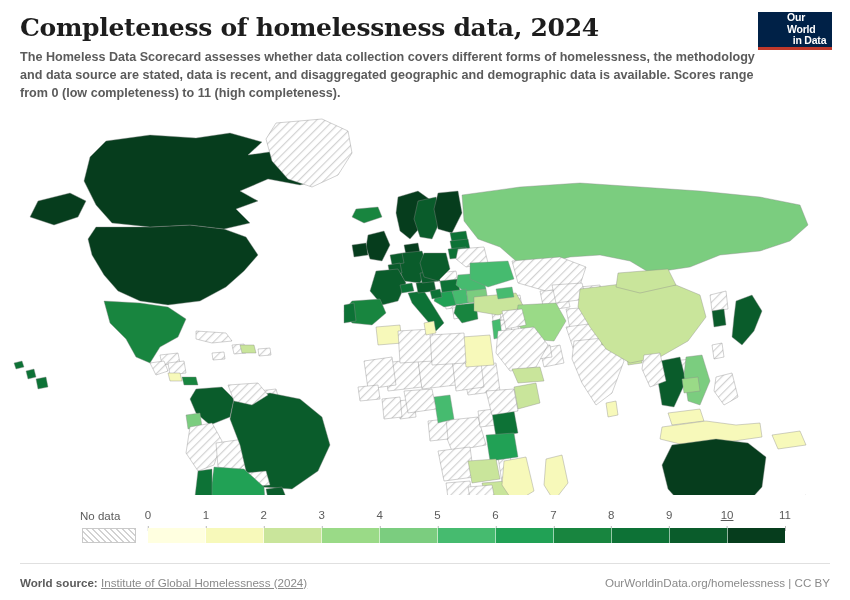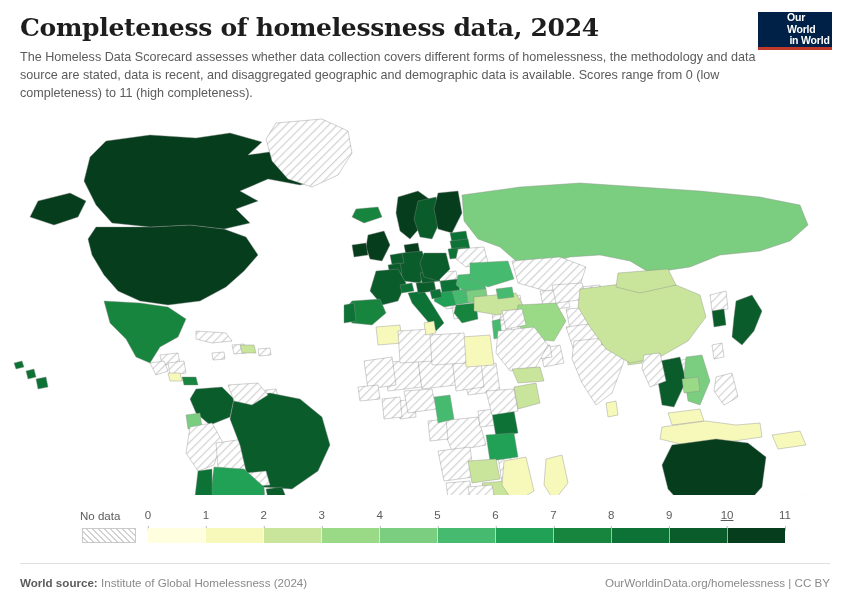--- a/index.html
+++ b/index.html
@@ -12,21 +12,21 @@
 
   
   .header{padding:14px 20px 0 20px;position:relative;}
   .title{
     font-family:"DejaVu Serif", serif;
     font-size:25px;font-weight:700;letter-spacing:-0.3px;
     color:#1d1d1d;line-height:1.12;margin:0;
   }
   .subtitle{
     font-size:12.6px;line-height:1.42;color:#5b5b5b;
-    margin:7px 0 0 0;max-width:742px;font-weight:400;
+    margin:7px 0 0 0;max-width:742px;font-weight:700;
   }
   .owid-logo{
     position:absolute;right:18px;top:12px;
     width:74px;height:38px;background:#002147;
     border-bottom:3px solid #c0392b;
     display:flex;flex-direction:column;align-items:center;justify-content:center;
     box-sizing:border-box;
     padding-left:29px;
   }
   .owid-logo span{
@@ -64,33 +64,33 @@
   }
 
   
   .footer{
     position:absolute;left:0;right:0;bottom:0;height:36px;
     border-top:1px solid #e0e0e0;margin:0 20px;width:auto;
     display:flex;align-items:center;justify-content:space-between;
     font-size:11.6px;color:#8a8a8a;
   }
   .footer b{color:#5b5b5b;font-weight:700;}
-  .src-val{color:#8a8a8a;}
+  .src-val{color:#8a8a8a;text-decoration:underline;}
 </style>
 </head>
 <body>
 
 <div class="page">
 
   <div class="header">
     <h1 class="title">Completeness of homelessness data, 2024</h1>
     <p class="subtitle">The Homeless Data Scorecard assesses whether data collection covers different forms of homelessness, the methodology and data source are stated, data is recent, and disaggregated geographic and demographic data is available. Scores range from 0 (low completeness) to 11 (high completeness).</p>
     <div class="owid-logo">
       <span>Our World</span>
-      <span>in World</span>
+      <span>in Data</span>
     </div>
   </div>
 
   <div class="map-wrap">
     <svg class="map-svg" viewBox="0 0 850 390" preserveAspectRatio="xMidYMid meet">
       <defs>
         <pattern id="hatch" width="6" height="6" patternUnits="userSpaceOnUse" patternTransform="rotate(45)">
           <rect width="6" height="6" fill="#ffffff"></rect>
           <line x1="0" y1="0" x2="0" y2="6" stroke="#d2d2d2" stroke-width="2.4"></line>
         </pattern>

